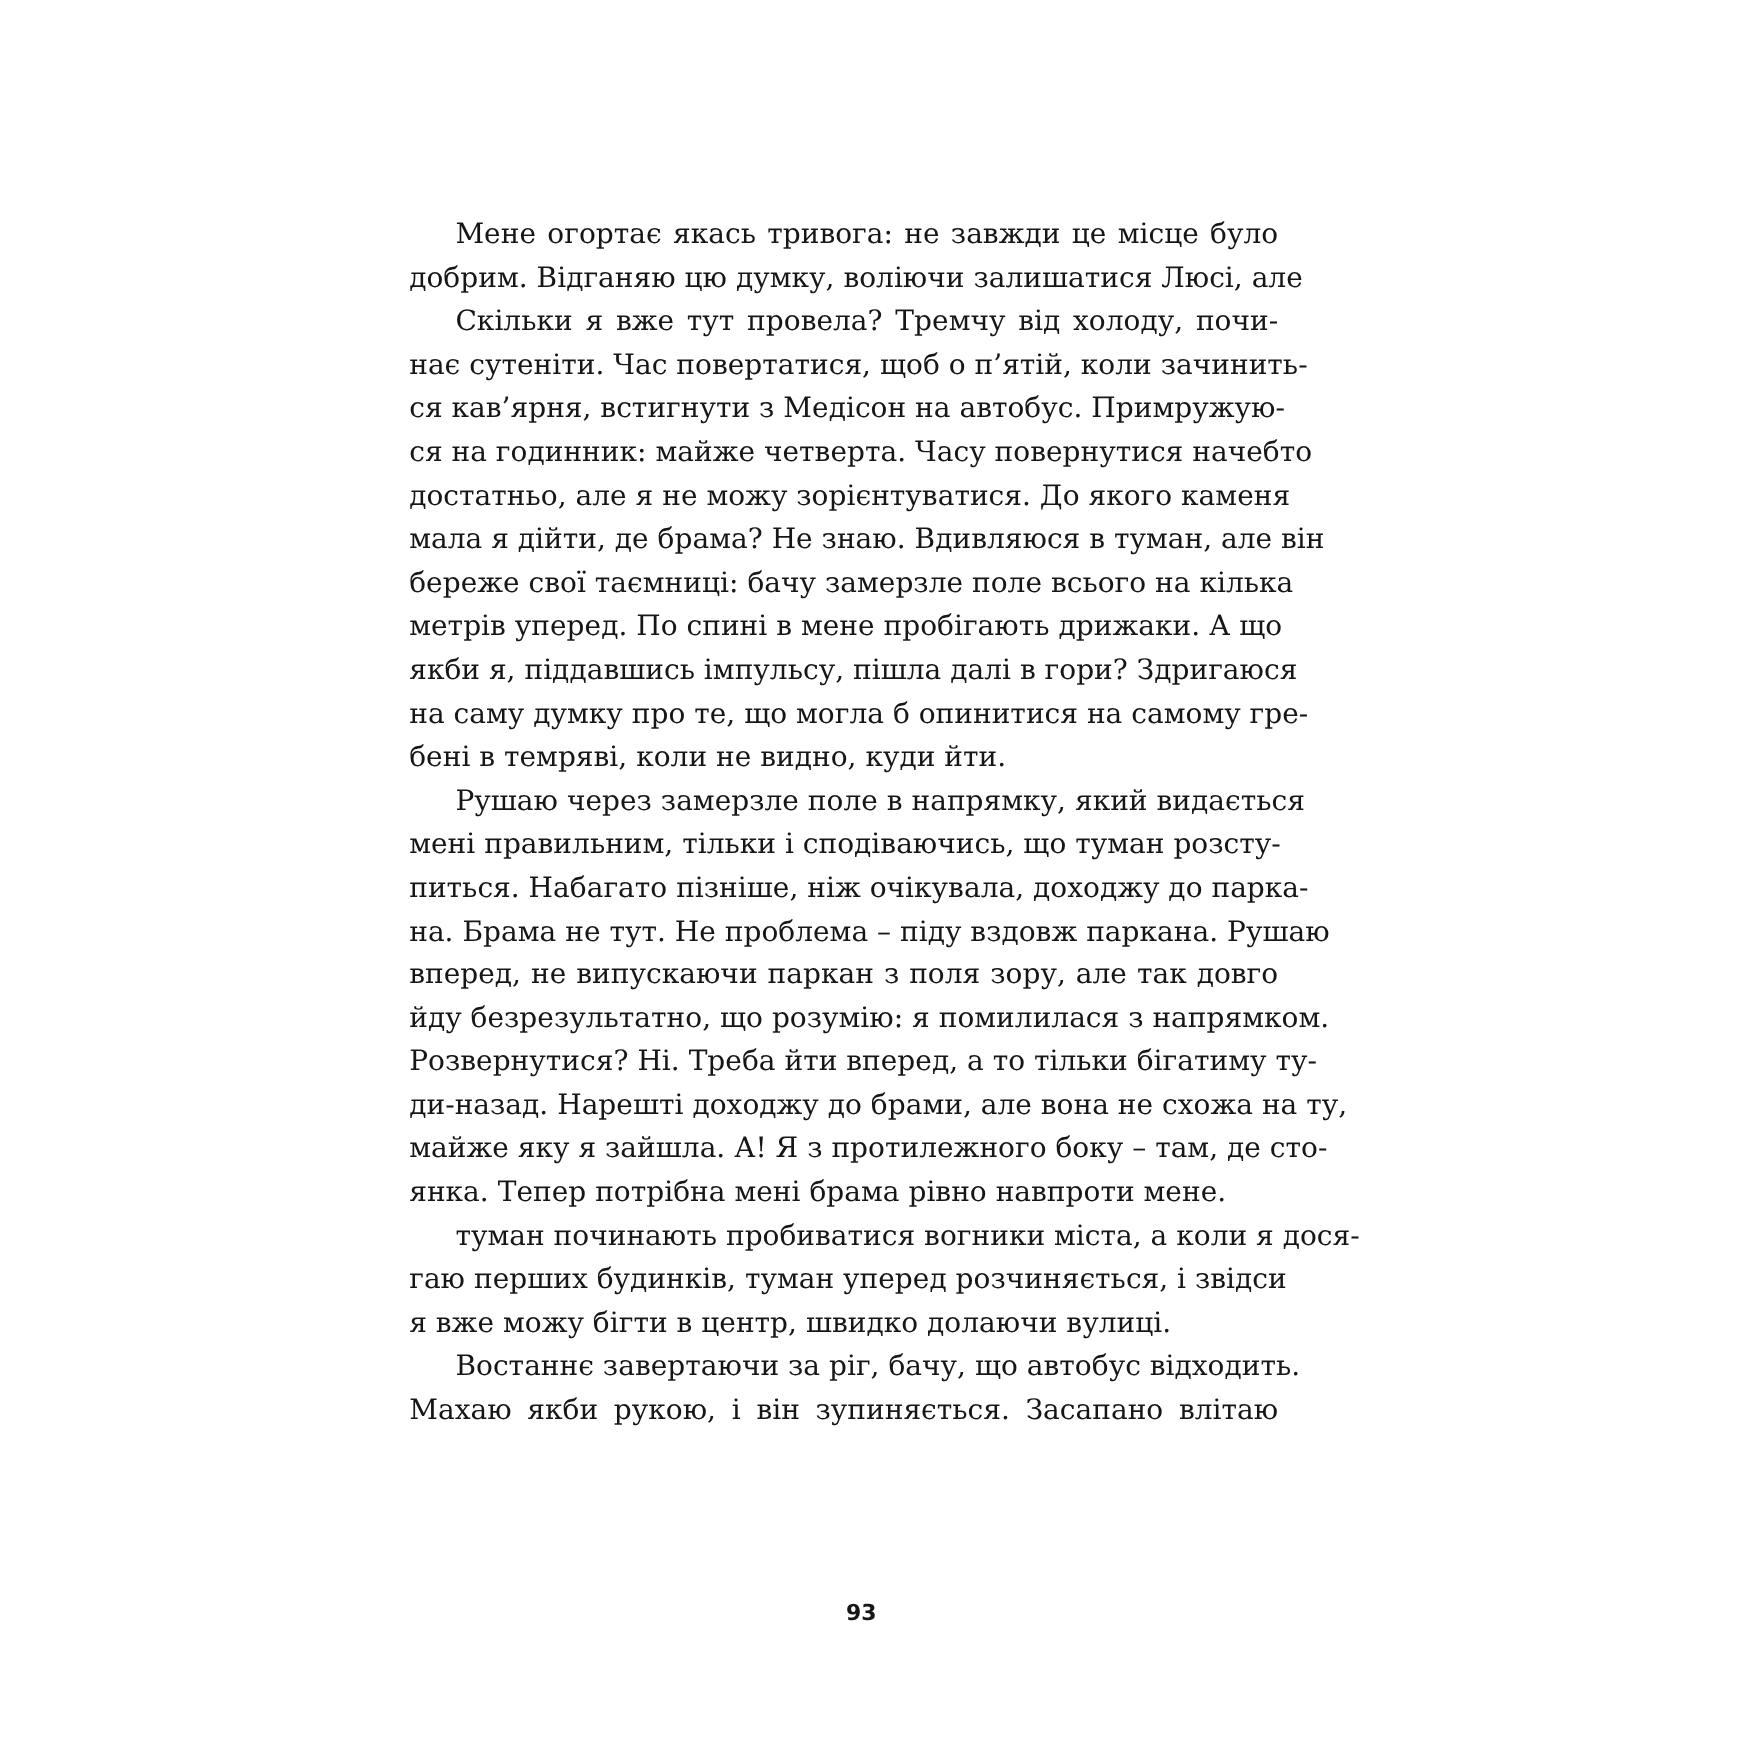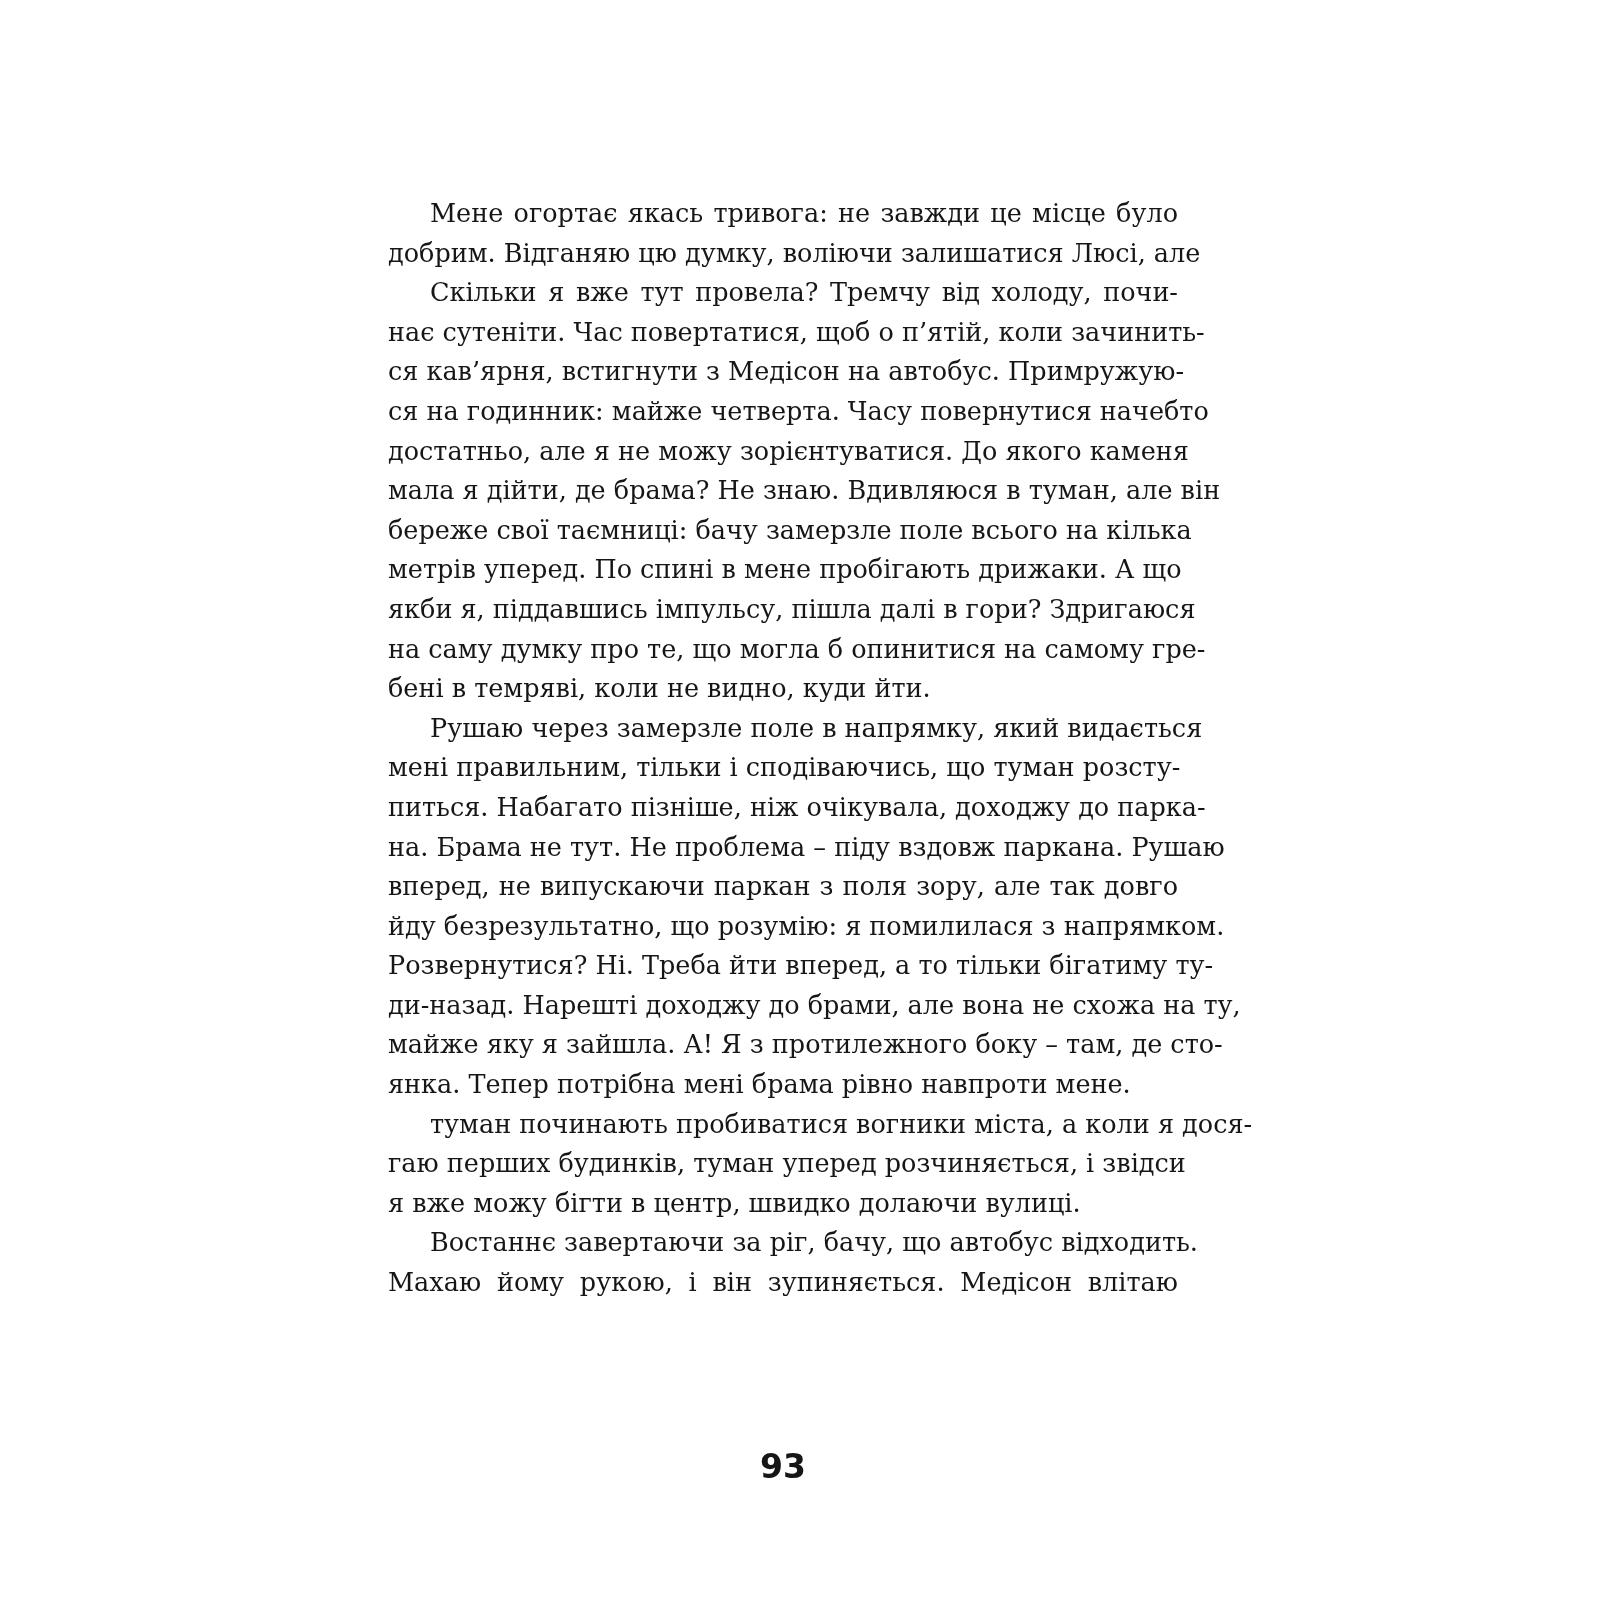--- a/index.html
+++ b/index.html
@@ -9,21 +9,21 @@
   body {
     width: 1600px;
     height: 1600px;
     position: relative;
     background: #ffffff;
     font-family: "DejaVu Serif", serif;
     overflow: hidden;
   }
   .text-block {
     position: absolute;
-    left: 388px;
+    left: 372px;
     top: 194px;
     width: 790px;
     font-size: 25.5px;
     line-height: 39.6px;
     color: #161616;
   }
   .para {
     margin: 0;
     padding: 0;
   }
@@ -40,21 +40,21 @@
   .para:not(.cont) .line:last-child {
     text-align-last: left;
   }
   .page-number {
     position: absolute;
     top: 1452px;
     left: 783px;
     transform: translateX(-50%);
     font-family: "DejaVu Sans", sans-serif;
     font-weight: bold;
-    font-size: 33px;
+    font-size: 20px;
     line-height: 29px;
     color: #161616;
   }
 </style>
 </head>
 <body>
 
 <div class="text-block">
 
   <div class="para">
@@ -91,18 +91,18 @@
   </div>
 
   <div class="para">
     <div class="line">туман починають пробиватися вогники міста, а коли я дося-</div>
     <div class="line">гаю перших будинків, туман уперед розчиняється, і звідси</div>
     <div class="line">я вже можу бігти в центр, швидко долаючи вулиці.</div>
   </div>
 
   <div class="para cont">
     <div class="line">Востаннє завертаючи за ріг, бачу, що автобус відходить.</div>
-    <div class="line">Махаю йому рукою, і він зупиняється. Медісон влітаю</div>
+    <div class="line">Махаю якби рукою, і він зупиняється. Засапано влітаю</div>
   </div>
 
 </div>
 
 <div class="page-number">93</div>
 
 </body></html>

